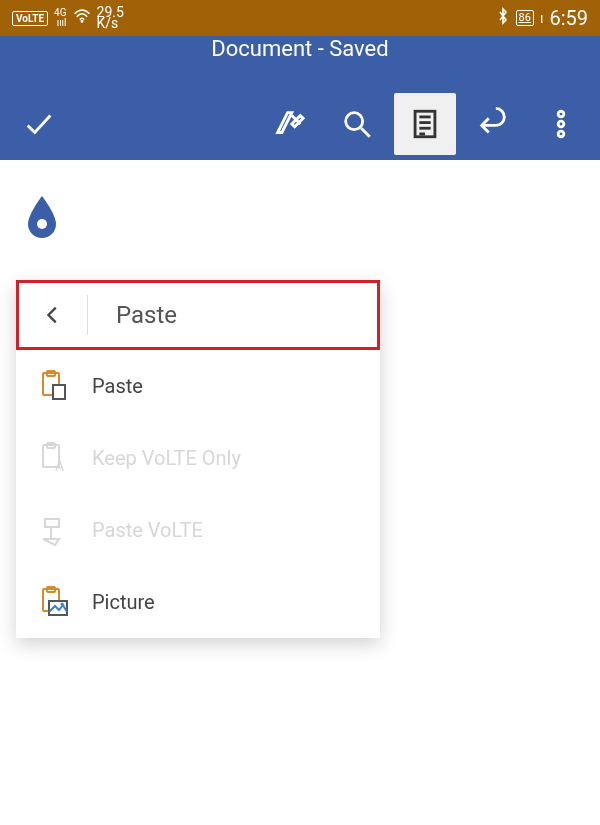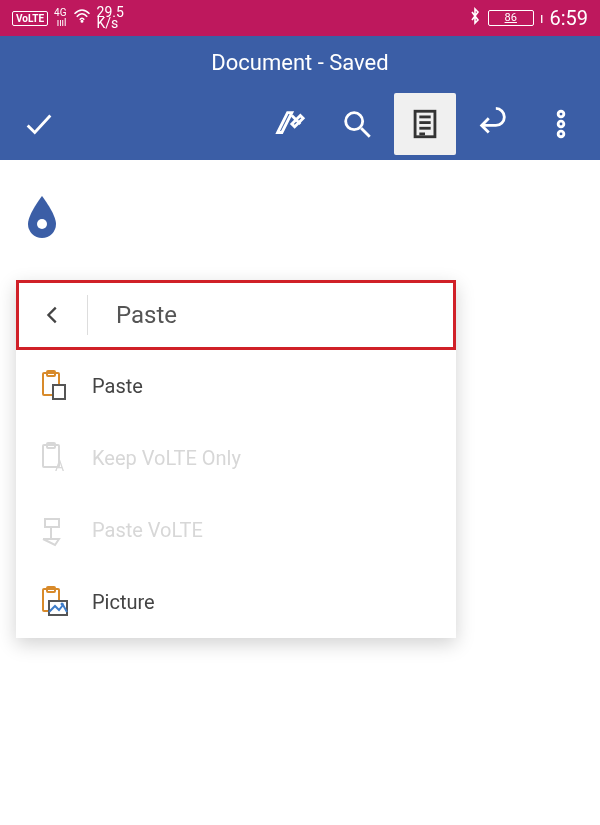--- a/index.html
+++ b/index.html
@@ -1,42 +1,41 @@
 <!DOCTYPE html>
 <html><head>
 <meta charset="utf-8">
 <style>
   * { box-sizing: border-box; margin: 0; padding: 0; }
   html, body { width: 600px; height: 825px; font-family: -apple-system, "Segoe UI", Roboto, sans-serif; background: #fff; }
   
   
   .statusbar {
     height: 36px;
-    background: #be185d;
+    background: #a16207;
     color: #fff;
     display: flex;
     align-items: center;
     justify-content: space-between;
     padding: 0 12px;
     font-size: 15px;
     gap: 40px;
   }
   .statusbar .left, .statusbar .right { display: flex; align-items: center; gap: 6px; }
   .volte-badge { border: 1px solid #fff; border-radius: 2px; padding: 0 3px; font-size: 10px; font-weight: bold; line-height: 13px; }
   .sig-4g { font-size: 10px; line-height: 10px; text-align: right; }
   .kbs { font-size: 14px; line-height: 11px; display: flex; flex-direction: column; }
   .bt-crossed { position: relative; font-size: 15px; }
-  .battery-box { border: 1.5px solid #fff; border-radius: 2px; font-size: 11px; padding: 0 16px; line-height: 14px; text-decoration: underline; }
+  .battery-box { border: 1.5px solid #fff; border-radius: 2px; font-size: 11px; padding: 0 2px; line-height: 14px; text-decoration: underline; }
 
   .titlebar {
     height: 52px;
     background: #3b5ea6;
     color: #fff;
     display: flex;
-    align-items: center;
     justify-content: center;
     font-size: 22px;
   }
 
   .toolbar {
     height: 72px;
     background: #3b5ea6;
     display: flex;
     align-items: center;
     padding: 0 8px;
@@ -56,21 +55,21 @@
   .teardrop {
     position: absolute;
     left: 26px; top: 34px;
     width: 32px; height: 46px;
   }
   .teardrop svg { width: 100%; height: 100%; }
 
   .menu-panel {
     position: absolute;
     left: 16px; top: 120px;
-    width: 440px;
+    width: 364px;
     background: #fff;
     box-shadow: 0 6px 18px rgba(0,0,0,0.18);
   }
   .menu-header {
     height: 70px;
     border: 3px solid #d02028;
     display: flex;
     align-items: center;
   }
   .menu-back {

